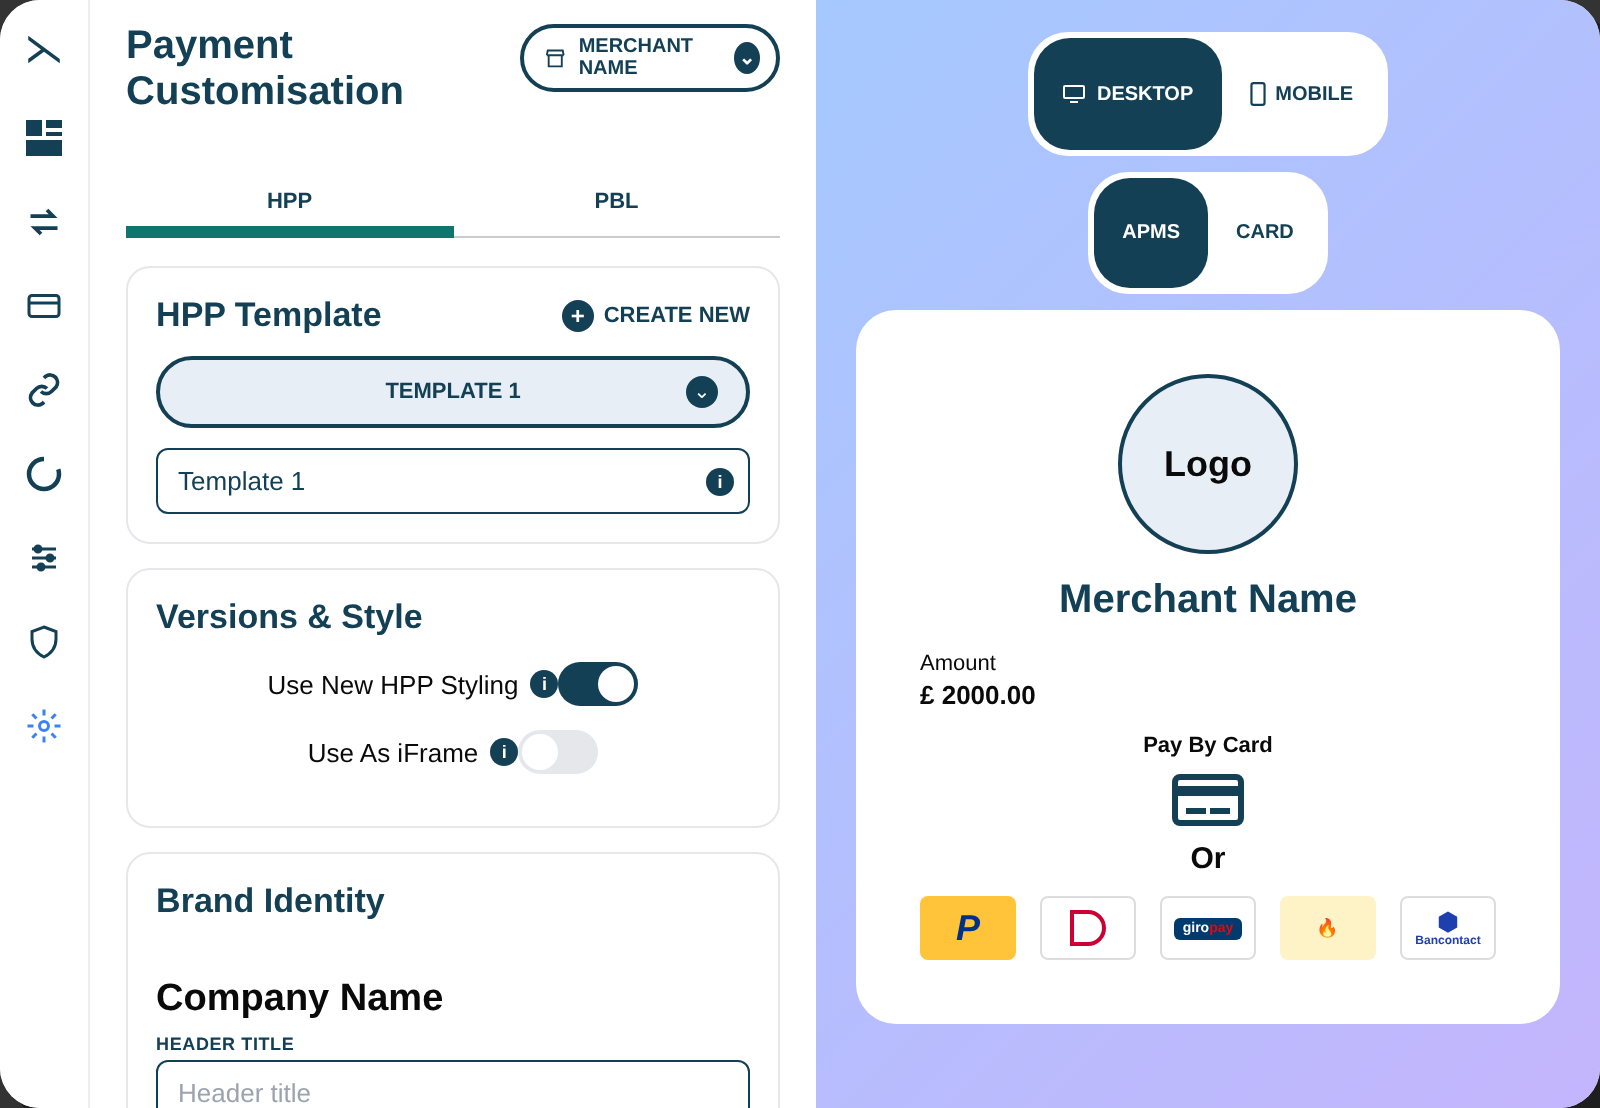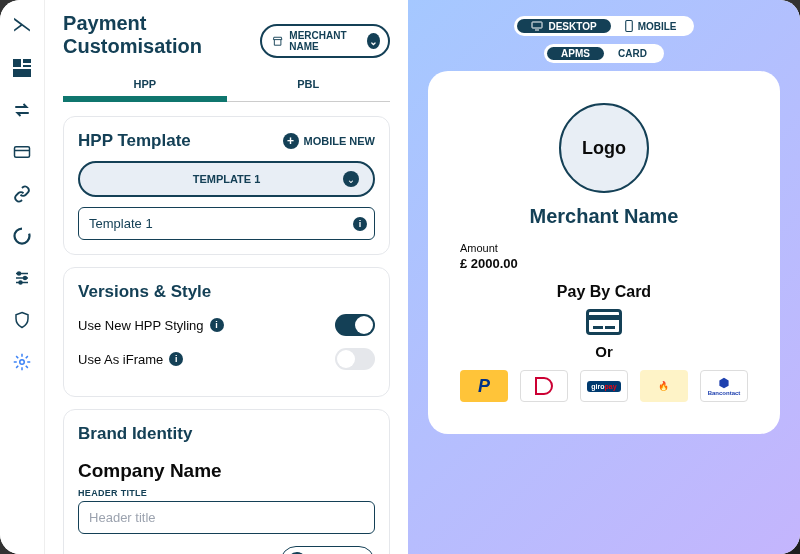--- a/index.html
+++ b/index.html
@@ -3,62 +3,62 @@
 <meta charset="utf-8">
 <style>
 *{box-sizing:border-box;margin:0;padding:0;font-family:-apple-system,BlinkMacSystemFont,'Segoe UI',sans-serif}
 body{background:#333;padding:0}
 .frame{width:800px;height:554px;background:#fff;border-radius:20px;overflow:hidden;display:flex;position:relative;box-shadow:8px 8px 0 rgba(0,0,0,0.4)}
 .sidebar{width:46px;background:#fff;border-right:1px solid #eee;display:flex;flex-direction:column;align-items:center;padding-top:12px;gap:22px}
 .sidebar .logo{font-size:20px;font-weight:300;color:#144056;transform:scaleX(-1)}
 .side-icon{width:20px;height:20px;display:flex;align-items:center;justify-content:center;color:#144056;cursor:pointer}
 .side-icon.active{color:#3b82f6}
 .left-panel{width:370px;padding:12px 18px;overflow-y:auto}
-.page-head{display:flex;align-items:flex-end;gap:10px;margin-bottom:14px}
+.page-head{display:flex;align-items:flex-start;gap:10px;margin-bottom:31px}
 .page-title{font-size:20px;font-weight:700;color:#144056}
 .merchant-pill{display:flex;align-items:center;gap:6px;border:2px solid #144056;border-radius:20px;padding:4px 8px 4px 10px;font-size:10px;font-weight:700;color:#144056}
 .merchant-pill .dd{width:16px;height:16px;background:#144056;color:#fff;border-radius:50%;display:flex;align-items:center;justify-content:center;font-size:10px}
 .tabs{display:flex;margin-bottom:14px}
 .tab{flex:1;text-align:center;padding:6px;font-size:11px;font-weight:600;color:#144056;cursor:pointer;border-bottom:1px solid #ccc}
 .tab.active{border-bottom:6px solid #0f766e}
 .card{border:1px solid #e5e7eb;border-radius:12px;padding:14px;margin-bottom:12px}
 .card-head{display:flex;justify-content:space-between;align-items:center;margin-bottom:10px}
 .card-title{font-size:17px;font-weight:700;color:#144056}
 .create-btn{display:flex;align-items:center;gap:5px;color:#144056;font-size:11px;font-weight:700;cursor:pointer}
 .create-btn .plus{width:16px;height:16px;background:#144056;color:#fff;border-radius:50%;display:flex;align-items:center;justify-content:center;font-size:12px}
 .template-sel{border:2px solid #144056;border-radius:24px;background:#e8eef5;padding:10px 14px;display:flex;justify-content:center;align-items:center;position:relative;margin-bottom:10px;cursor:pointer}
 .template-sel span{font-size:11px;font-weight:700;color:#144056}
 .template-sel .dd{position:absolute;right:14px;width:16px;height:16px;background:#144056;color:#fff;border-radius:50%;display:flex;align-items:center;justify-content:center;font-size:10px}
 .field-label{font-size:9px;font-weight:600;color:#144056;letter-spacing:0.3px;margin-bottom:3px;display:flex;align-items:center;gap:4px}
 .text-input{width:100%;border:1px solid #144056;border-radius:6px;padding:8px 10px;font-size:13px;color:#144056}
 .text-input::placeholder{color:#9ca3af}
 .info-dot{width:14px;height:14px;background:#144056;color:#fff;border-radius:50%;display:inline-flex;align-items:center;justify-content:center;font-size:9px;font-weight:700}
-.toggle-row{display:flex;justify-content:space-between;align-items:center;margin-bottom:12px}
+.toggle-row{display:flex;justify-content:center;align-items:center;margin-bottom:12px}
 .toggle-label{font-size:13px;color:#0a0a0a;display:flex;align-items:center;gap:6px}
 .toggle{width:40px;height:22px;border-radius:12px;position:relative;cursor:pointer}
 .toggle.on{background:#144056}
 .toggle.off{background:#e5e7eb}
 .toggle .knob{width:18px;height:18px;background:#fff;border-radius:50%;position:absolute;top:2px}
 .toggle.on .knob{right:2px}
 .toggle.off .knob{left:2px}
 .sub-label{font-size:19px;font-weight:700;color:#0a0a0a;margin-bottom:6px;display:flex;align-items:center;gap:6px}
 .color-pill{border:1px solid #144056;border-radius:20px;padding:5px 12px 5px 6px;display:flex;align-items:center;gap:8px;font-size:12px;font-weight:600;color:#144056}
 .color-swatch{width:20px;height:20px;border-radius:50%;background:#144056}
 .color-row{display:flex;justify-content:space-between;align-items:center;margin:12px 0}
 .right-panel{flex:1;background:linear-gradient(135deg,#a5c8ff 0%,#c4b5fd 100%);padding:16px 20px;display:flex;flex-direction:column;align-items:center}
 .segment{background:#fff;border-radius:20px;padding:3px;display:flex;margin-bottom:8px}
-.seg-btn{padding:1px 14px;border-radius:18px;font-size:10px;font-weight:700;color:#144056;display:flex;align-items:center;gap:5px;cursor:pointer}
+.seg-btn{padding:22px 14px;border-radius:18px;font-size:10px;font-weight:700;color:#144056;display:flex;align-items:center;gap:5px;cursor:pointer}
 .seg-btn.active{background:#144056;color:#fff}
 .preview-card{background:#fff;border-radius:20px;width:100%;padding:32px;display:flex;flex-direction:column;align-items:center}
 .logo-circle{width:90px;height:90px;border:2px solid #144056;border-radius:50%;background:#e8eef5;display:flex;align-items:center;justify-content:center;font-size:18px;font-weight:800;color:#0a0a0a;margin-bottom:12px}
 .merchant-name{font-size:20px;font-weight:800;color:#144056;margin-bottom:14px}
 .amount-block{align-self:flex-start;margin-bottom:12px}
 .amount-label{font-size:11px;color:#0a0a0a;margin-bottom:2px}
 .amount-val{font-size:13px;font-weight:700;color:#0a0a0a}
-.pay-title{font-size:16px;font-weight:800;color:#0a0a0a;margin-bottom:8px}
+.pay-title{font-size:11px;font-weight:800;color:#0a0a0a;margin-bottom:8px}
 .card-icon{width:36px;height:26px;border:3px solid #144056;border-radius:4px;margin-bottom:8px;position:relative}
 .card-icon::before{content:'';position:absolute;top:3px;left:0;right:0;height:5px;background:#144056}
 .card-icon::after{content:'';position:absolute;bottom:3px;left:4px;width:10px;height:3px;background:#144056;box-shadow:12px 0 0 #144056}
 .or-text{font-size:15px;font-weight:800;color:#0a0a0a;margin-bottom:10px}
 .pm-row{display:flex;gap:12px;width:100%;justify-content:space-around}
 .pm{width:48px;height:32px;border-radius:4px;display:flex;align-items:center;justify-content:center;font-size:9px;font-weight:700}
 .pm.paypal{background:#ffc439;color:#003087;font-style:italic;font-size:18px}
 .pm.ideal{background:#fff;border:1px solid #ddd}
 .pm.giropay{background:#fff;border:1px solid #ddd}
 .pm.fire{background:#fef3c7}
@@ -139,21 +139,21 @@
     <div class="tabs">
       <div class="tab active">HPP</div>
       <div class="tab">PBL</div>
     </div>
 
     <div class="card">
       <div class="card-head">
         <div class="card-title">HPP Template</div>
         <div class="create-btn">
           <div class="plus">+</div>
-          <span>MOBILE NEW</span>
+          <span>CREATE NEW</span>
         </div>
       </div>
       <div class="template-sel">
         <span>TEMPLATE 1</span>
         <div class="dd">⌄</div>
       </div>
       <div class="input-wrap">
         <input class="text-input" value="Template 1" style="">
         <span class="info-dot input-info">i</span>
       </div>
@@ -175,21 +175,21 @@
             <span>Use As iFrame</span>
             <span class="info-dot">i</span>
           </div>
         <div class="toggle off">
             <div class="knob"></div>
           </div>
       </div>
     </div>
 
     <div class="card">
-      <div class="card-title" style="margin-bottom:16px">Brand Identity</div>
+      <div class="card-title" style="margin-bottom:28px">Brand Identity</div>
       <div class="sub-label">Company Name</div>
       <div class="field-label">HEADER TITLE</div>
       <input class="text-input" placeholder="Header title" style="">
       <div class="color-row">
         <div style="font-size:13px;color:#0a0a0a">Header Colour</div>
         <div class="color-pill">
           <div class="color-swatch"></div>
           <span>#144056</span>
         </div>
       </div>

